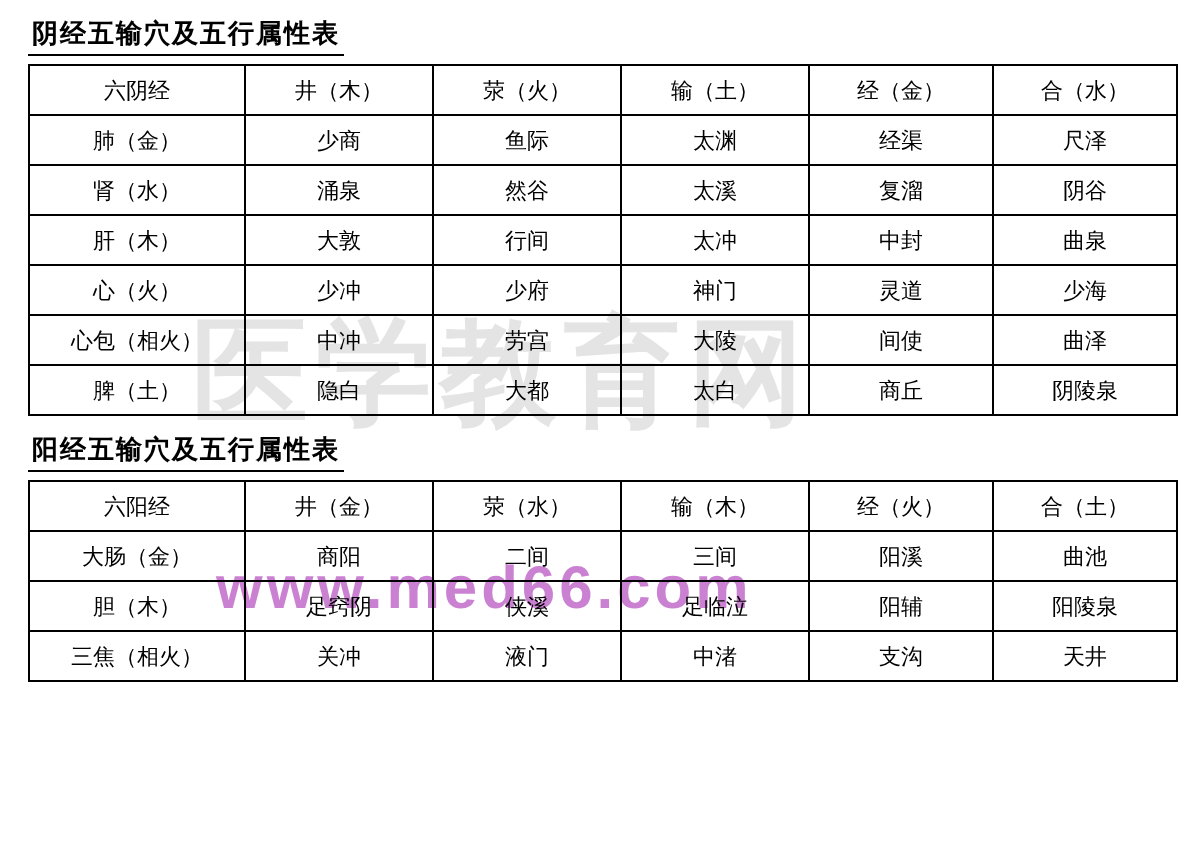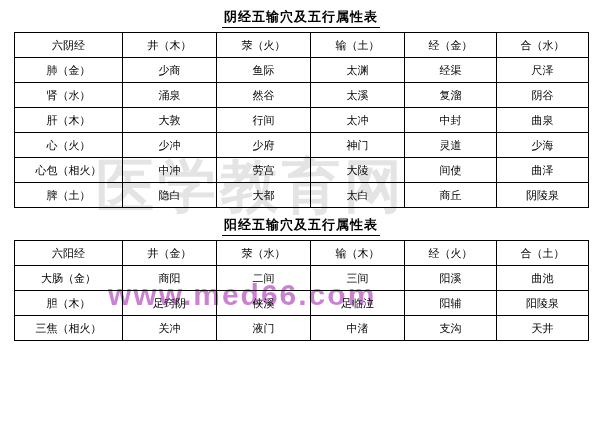--- a/index.html
+++ b/index.html
@@ -52,21 +52,20 @@
     font-size: 30px;
     letter-spacing: 2px;
     color: #a21caf;
   }
   .table-block {
     position: relative;
     z-index: 1;
     margin-bottom: 6px;
   }
   .title {
-    text-align: center;
     font-size: 13px;
     font-weight: bold;
     letter-spacing: 1px;
     padding: 2px 0 4px 0;
     position: relative;
     font-family: Liberation Serif, serif;
   }
   .title .title-text {
     display: inline-block;
     border-bottom: 1px solid #000;

